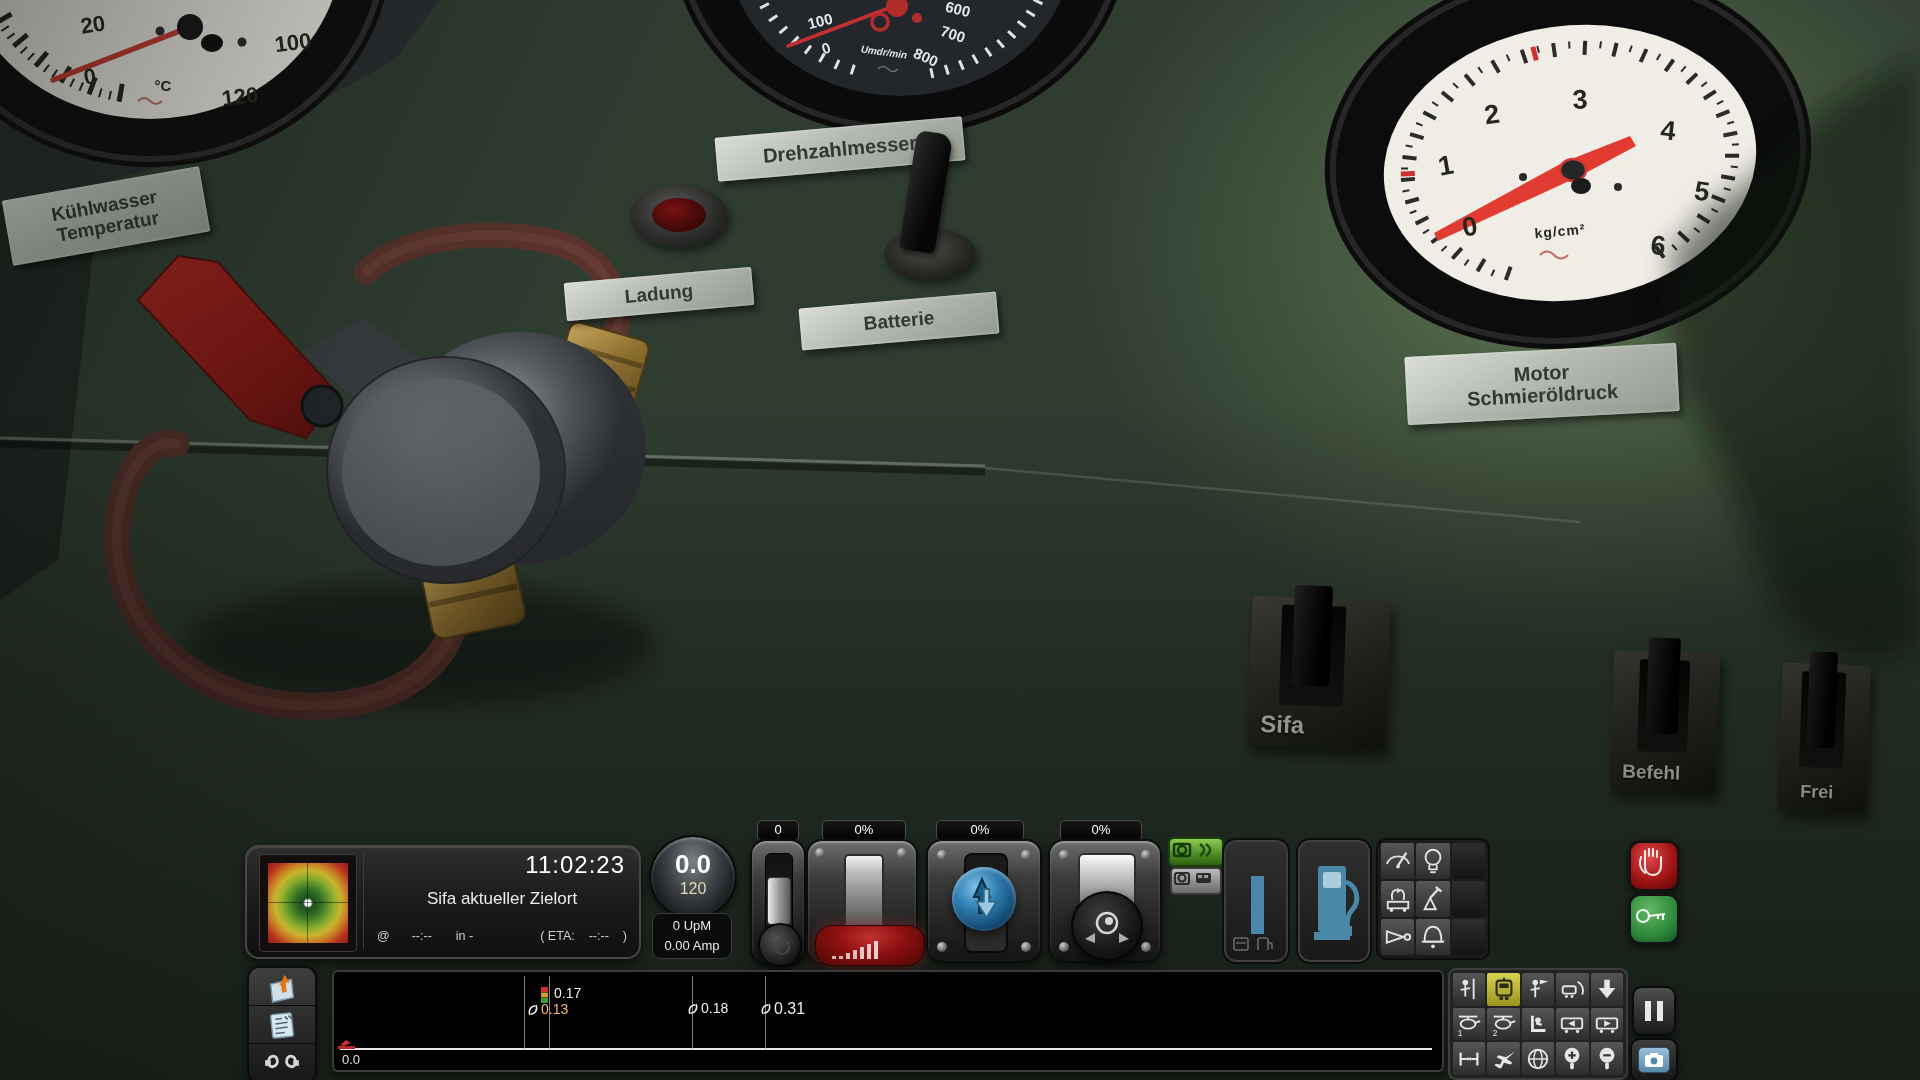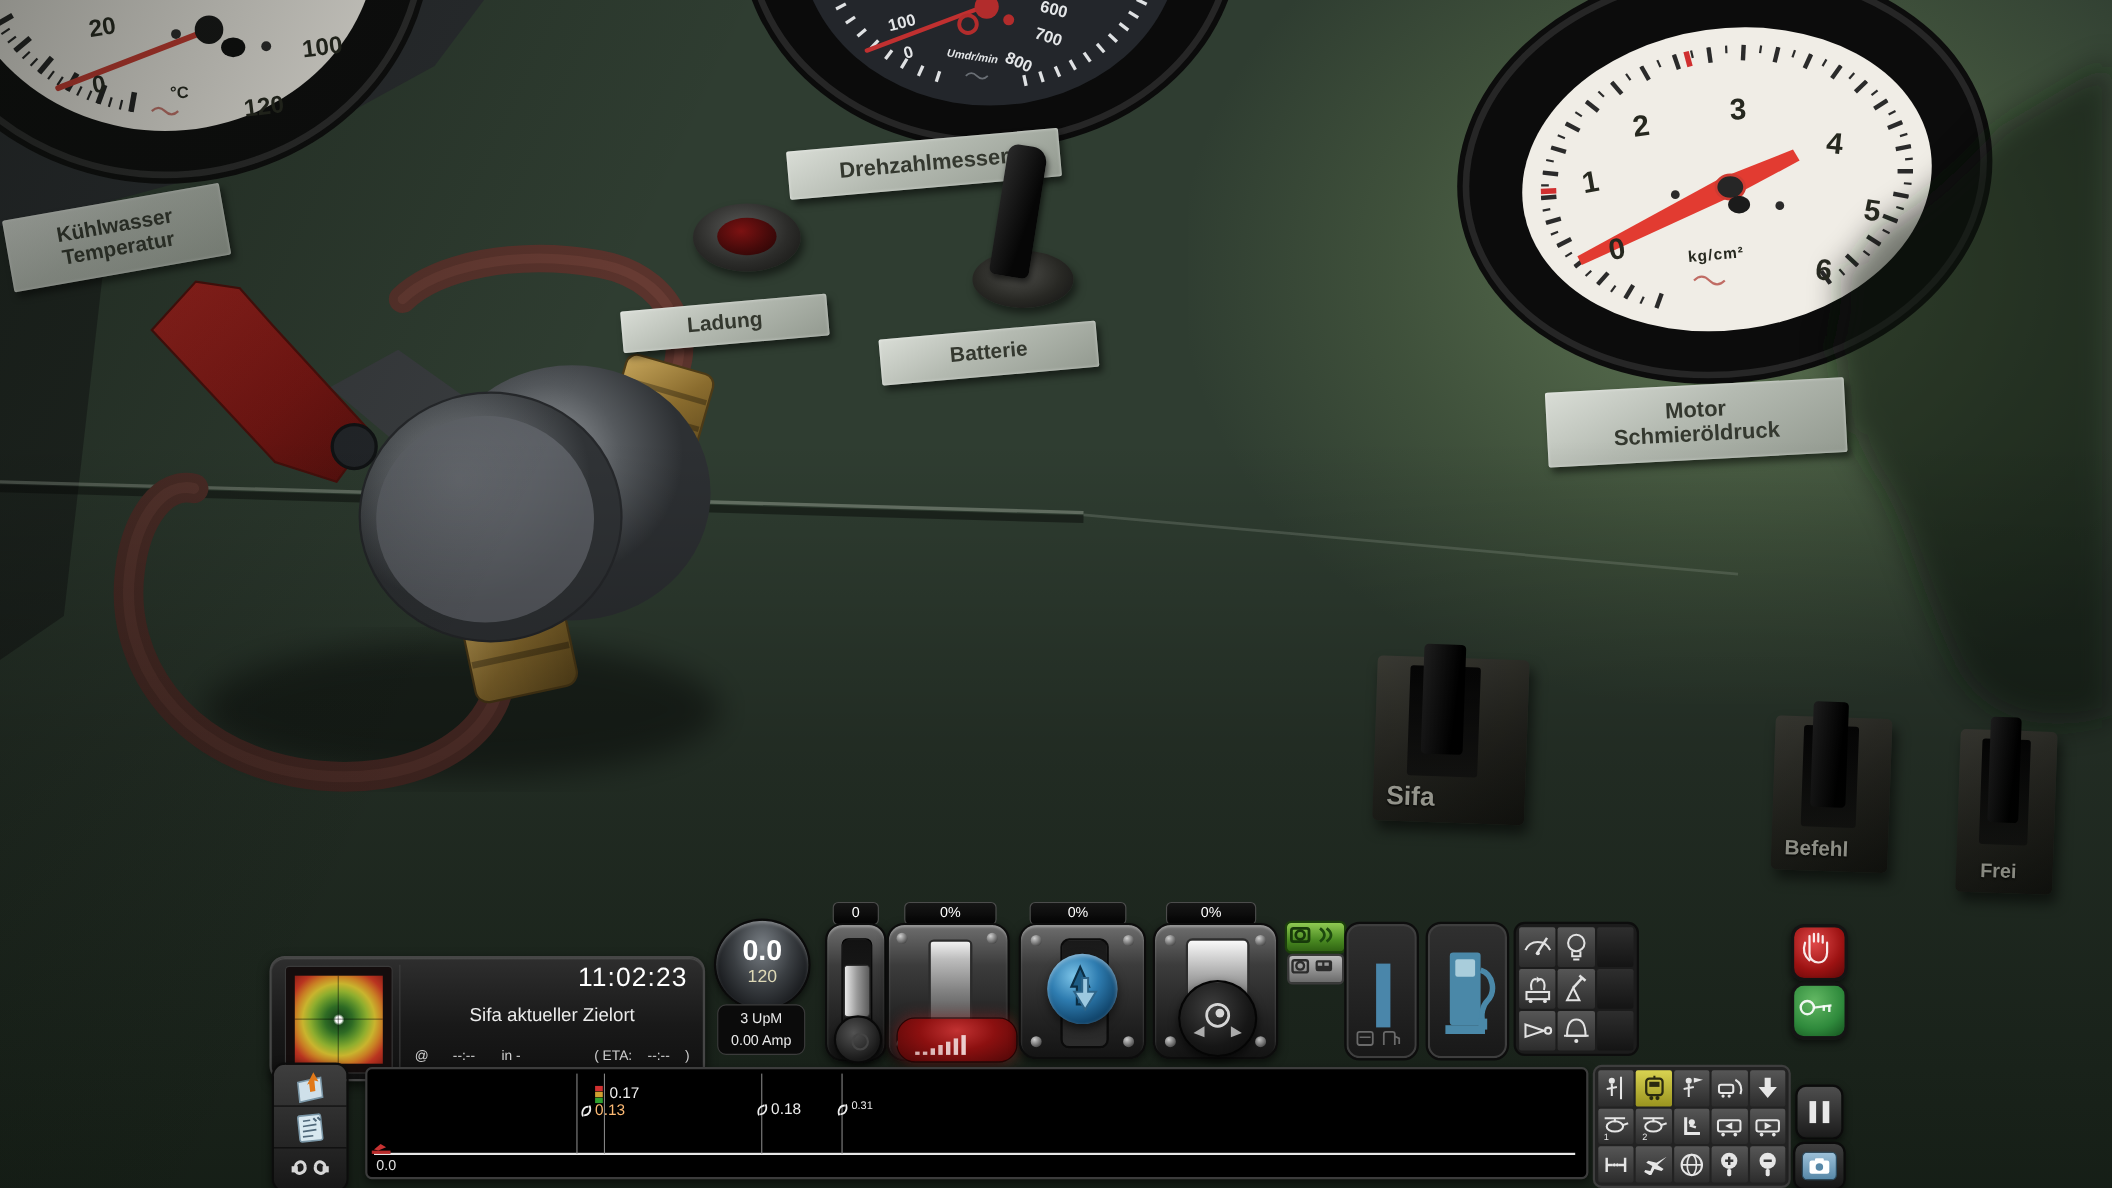--- a/index.html
+++ b/index.html
@@ -21,21 +21,21 @@
     border-radius:2px;box-shadow:3px 5px 7px rgba(0,0,0,.5),inset 0 0 3px rgba(255,255,255,.55);
     color:#34382f;font-weight:bold;display:flex;flex-direction:column;align-items:center;justify-content:center;line-height:1.12;}
   
   .swbox{position:absolute;background:linear-gradient(150deg,#47473f 0%,#2b2b25 55%,#171713 100%);
     border-radius:5px;box-shadow:4px 8px 12px rgba(0,0,0,.55);}
   .swslot{position:absolute;background:linear-gradient(180deg,#060606,#181816);border-radius:3px;}
   .swlever{position:absolute;background:linear-gradient(95deg,#262626,#000 75%);border-radius:4px;}
   .swlabel{position:absolute;color:#d8d8cc;font-weight:bold;text-shadow:0 1px 2px #000;}
   
   .hudpanel{position:absolute;background:linear-gradient(180deg,#2e2e2e 0%,#191919 55%,#101010 100%);
-    border:2px solid #464646;border-radius:14px;box-shadow:0 4px 10px rgba(0,0,0,.6),inset 0 1px 1px rgba(255,255,255,.15);margin-top:24px;}
+    border:2px solid #464646;border-radius:14px;box-shadow:0 4px 10px rgba(0,0,0,.6),inset 0 1px 1px rgba(255,255,255,.15);}
   .chip{position:absolute;height:19px;background:linear-gradient(#161616,#040404);
     border:1px solid #4c4c4c;border-radius:5px;color:#fff;font-size:13px;text-align:center;line-height:18px;}
   .ctrlplate{position:absolute;background:linear-gradient(180deg,#6e6e6e 0%,#3c3c3c 30%,#232323 70%,#141414 100%);
     border:2px solid #0c0c0c;border-radius:16px;box-shadow:inset 0 2px 2px rgba(255,255,255,.3),0 3px 8px rgba(0,0,0,.55);}
   .screw{position:absolute;width:10px;height:10px;border-radius:50%;
     background:radial-gradient(circle at 35% 30%,#cfcfcf,#565656 70%,#222);}
   .cell{background:linear-gradient(#565656,#2c2c2c);border-radius:2px;display:flex;align-items:center;justify-content:center;}
   .cell.dark{background:linear-gradient(#2e2e2e,#141414);}
   .cell.active{background:linear-gradient(#d9d351,#9a941f);}
   svg{display:block;}
@@ -391,21 +391,21 @@
     </div>
   </div>
 
   <div class="abs" style="left:649px;top:835px;width:84px;height:80px;border-radius:50%;border:2px solid #0a0a0a;
        background:radial-gradient(ellipse at 50% 30%,#7a8086 0%,#3a3e42 45%,#17191c 78%,#0b0c0d 100%);
        box-shadow:inset 0 2px 3px rgba(255,255,255,.3),0 3px 7px rgba(0,0,0,.55);text-align:center">
     <div style="margin-top:12px;font-size:26px;font-weight:bold;color:#fff">0.0</div>
     <div style="font-size:16px;color:#ddd8b6">120</div>
   </div>
   <div class="abs" style="left:652px;top:913px;width:78px;height:42px;background:#0b0b0b;border:1px solid #3c3c3c;border-radius:8px;text-align:center;color:#eaeaea;font-size:13px;line-height:20px;padding-top:2px">
-    <div>3 UpM</div>
+    <div>0 UpM</div>
     <div>0.00 Amp</div>
   </div>
 
   <div class="chip" style="left:757px;top:820px;width:40px">0</div>
   <div class="ctrlplate" style="left:750px;top:839px;width:52px;height:122px">
     <div class="abs" style="left:13px;top:12px;width:26px;height:94px;background:linear-gradient(#121212,#202020);border:1px solid #000;border-radius:6px"></div>
     <div class="abs" style="left:15px;top:36px;width:22px;height:46px;background:linear-gradient(90deg,#ebebeb,#9a9a9a 50%,#5c5c5c);border:1px solid #333;border-radius:4px"></div>
     <div class="abs" style="left:6px;top:82px;width:40px;height:40px;border-radius:50%;border:2px solid #090909;
          background:radial-gradient(circle at 40% 35%,#525252,#191919 70%);box-shadow:0 3px 6px rgba(0,0,0,.6)">
       <div class="abs" style="left:14px;top:14px;width:12px;height:12px;border-radius:50%;border:2px solid #444"></div>
@@ -627,21 +627,21 @@
     <div class="abs" style="left:207px;top:29px;font-size:14px;color:#fdba74">0.13</div>
 
     <svg class="abs" style="left:353px;top:30px" width="12" height="14" viewBox="0 0 12 14">
       <path d="M3,12 C 1,7 4,3 8,3 M9,2 C 11,7 8,11 4,11" fill="none" stroke="#ededed" stroke-width="1.6"></path>
     </svg>
     <div class="abs" style="left:367px;top:28px;font-size:14px;color:#ededed">0.18</div>
 
     <svg class="abs" style="left:426px;top:30px" width="12" height="14" viewBox="0 0 12 14">
       <path d="M3,12 C 1,7 4,3 8,3 M9,2 C 11,7 8,11 4,11" fill="none" stroke="#ededed" stroke-width="1.6"></path>
     </svg>
-    <div class="abs" style="left:440px;top:28px;font-size:10px;color:#ededed">0.31</div>
+    <div class="abs" style="left:440px;top:28px;font-size:16px;color:#ededed">0.31</div>
   </div>
 
   <div class="abs" style="left:1448px;top:968px;width:180px;height:112px;border-radius:8px;border:2px solid #3e3e3e;
        background:#222;display:grid;grid-template-columns:repeat(5,1fr);grid-template-rows:repeat(3,1fr);gap:2px;padding:3px;box-sizing:border-box">
     <div class="cell">
       <svg width="26" height="26" viewBox="0 0 28 28">
         <circle cx="10" cy="7" r="3" fill="#e6e6e6"></circle>
           <path d="M10,10 L10,22 M5,15 L15,13" stroke="#e6e6e6" stroke-width="2"></path>
         <line x1="19" y1="3" x2="19" y2="25" stroke="#e6e6e6" stroke-width="2"></line>
       </svg>

